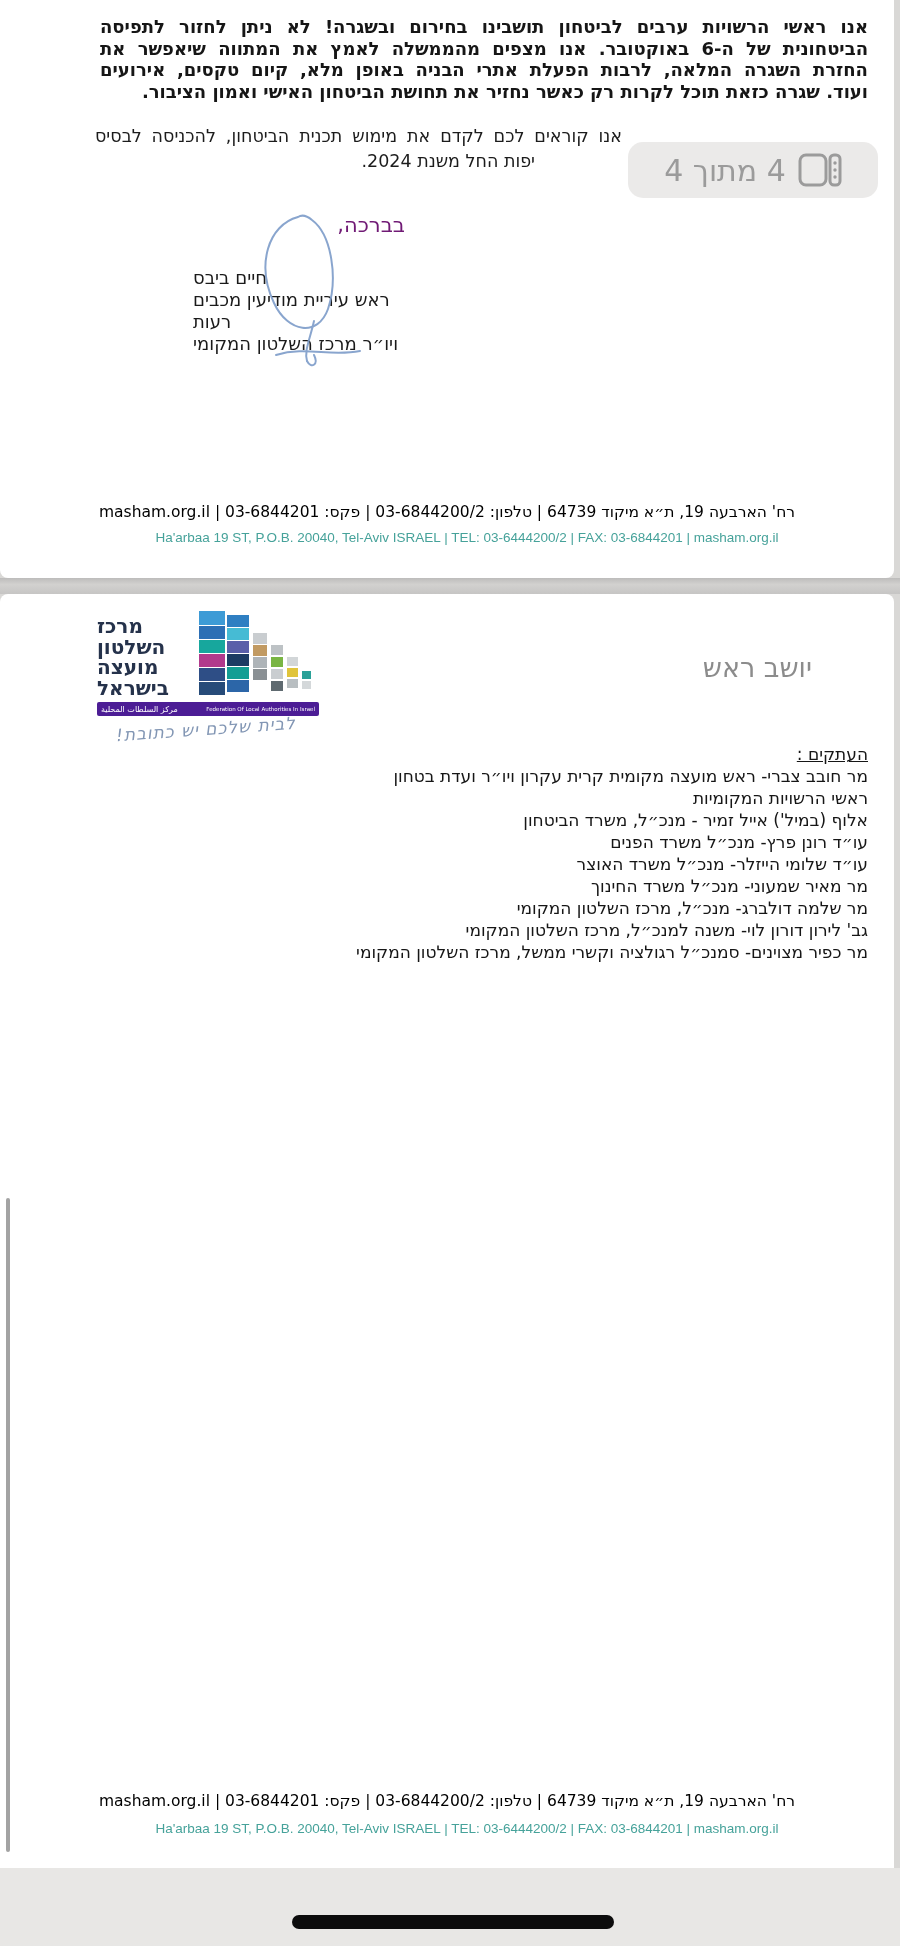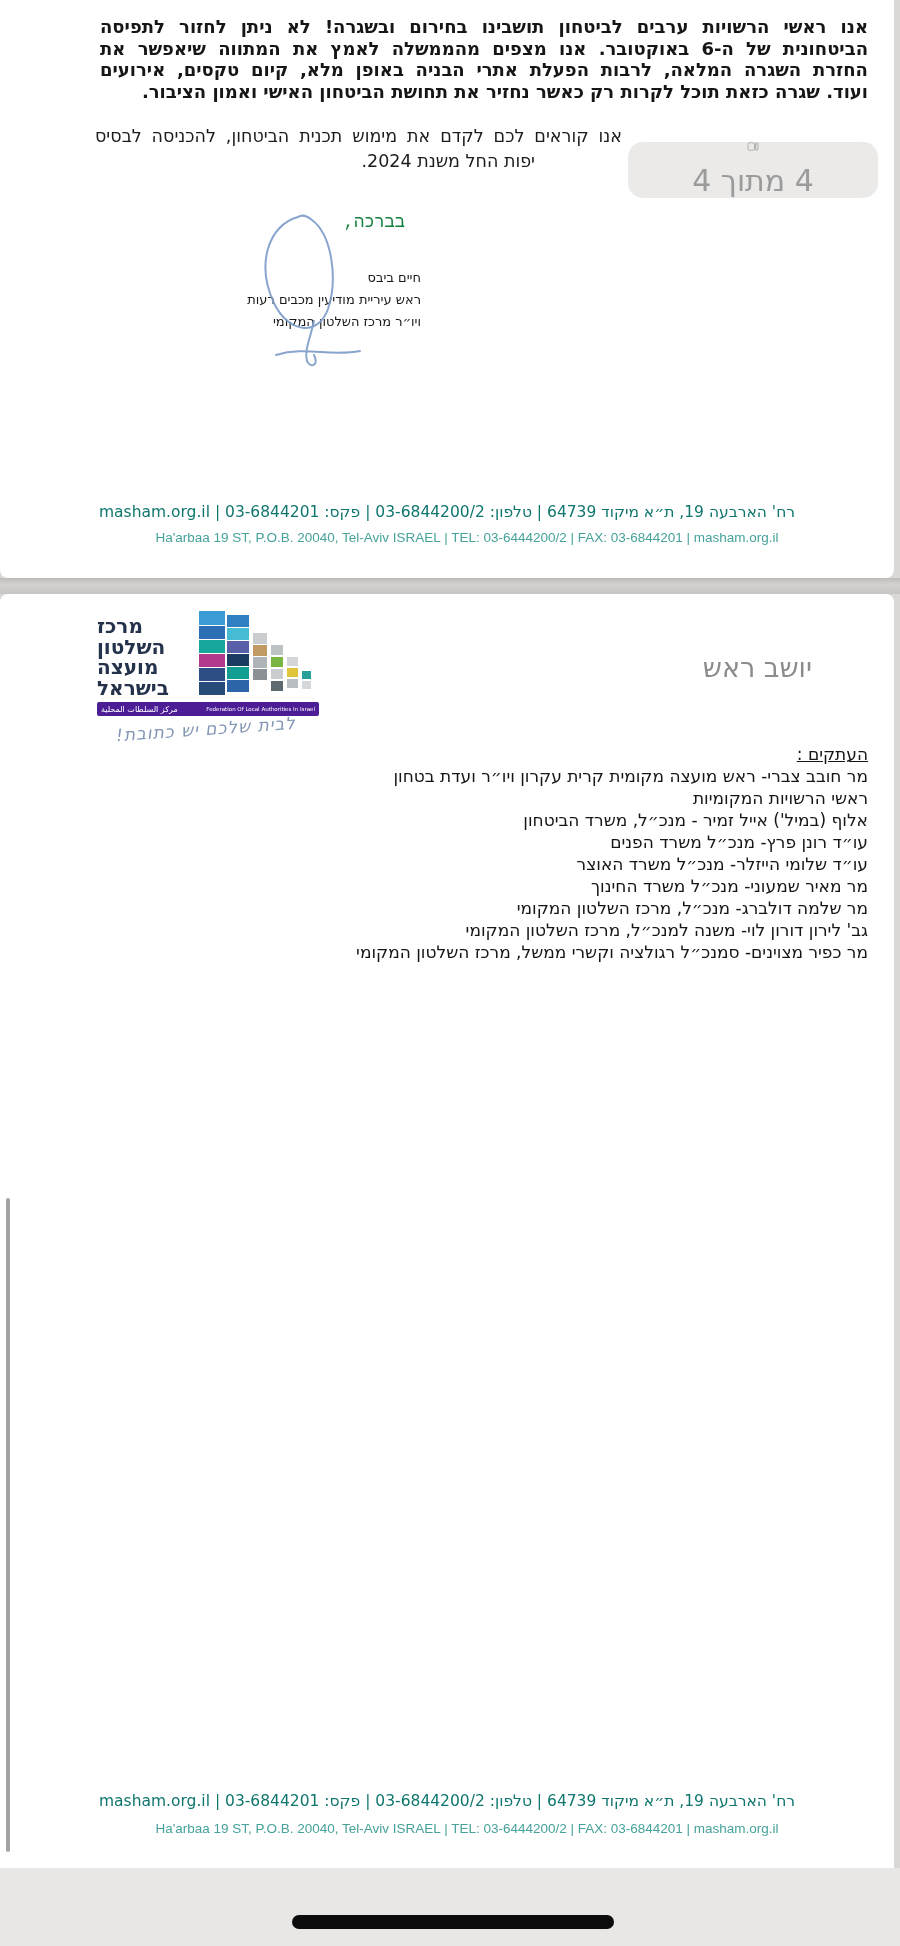--- a/index.html
+++ b/index.html
@@ -15,33 +15,33 @@
     background:linear-gradient(#bdbcbb,#d2d1cf 40%,#c6c5c4);}
   .abs{position:absolute;}
   
   .bold-par{right:32px;top:16px;width:768px;direction:rtl;
     font-size:18px;font-weight:bold;line-height:21.5px;color:#161616;}
   .bold-par .jline{text-align:justify;text-align-last:justify;}
   .bold-par .lastline{text-align:right;}
   .frag1{top:126px;right:278px;width:527px;direction:rtl;font-size:17.5px;
     color:#1c1c1c;text-align:justify;text-align-last:justify;}
   .frag2{top:151px;right:365px;direction:rtl;font-size:17.5px;color:#1c1c1c;}
-  .closing{top:213px;right:495px;direction:rtl;font-size:17px;color:#15803d;font-family:Liberation Mono, monospace;}
-  .signer{top:267px;left:193px;width:228px;text-align:right;direction:rtl;
-    font-size:13px;line-height:22px;color:#1a1a1a;}
+  .closing{top:213px;right:495px;direction:rtl;font-size:21px;color:#701a75;}
+  .signer{top:267px;left:193px;width:228px;text-align:left;direction:rtl;
+    font-size:18px;line-height:22px;color:#1a1a1a;}
   
   .sig{top:203px;left:210px;opacity:.9;}
   
   .pill{top:142px;left:628px;width:250px;height:56px;border-radius:15px;
     background:rgba(234,233,232,.97);display:flex;align-items:center;
-    justify-content:center;gap:12px;direction:rtl;flex-direction:column;}
+    justify-content:center;gap:12px;direction:rtl;}
   .pill-label{font-size:30px;color:#9b9b9b;direction:rtl;}
   
   .footer-he{left:0;width:894px;text-align:center;direction:rtl;
-    font-size:15.5px;color:#0f766e;}
+    font-size:15.5px;color:#000000;}
   .footer-en{left:0;width:894px;text-align:center;
     font-size:13.5px;color:#46a29a;font-family:"Liberation Sans",sans-serif;margin-left:20px;}
   
   .logo-text{left:97px;top:616px;width:84px;text-align:left;direction:rtl;
     font-size:20px;font-weight:bold;line-height:20.5px;color:#25324b;}
   .logo-banner{left:97px;top:702px;width:222px;height:14px;background:#4c1d95;
     border-radius:2px;display:flex;align-items:center;justify-content:space-between;
     padding:0 4px;box-sizing:border-box;}
   .banner-ar{font-size:8px;color:#ffffff;direction:rtl;white-space:nowrap;}
   .banner-en{font-size:5.5px;color:#ffffff;white-space:nowrap;}

